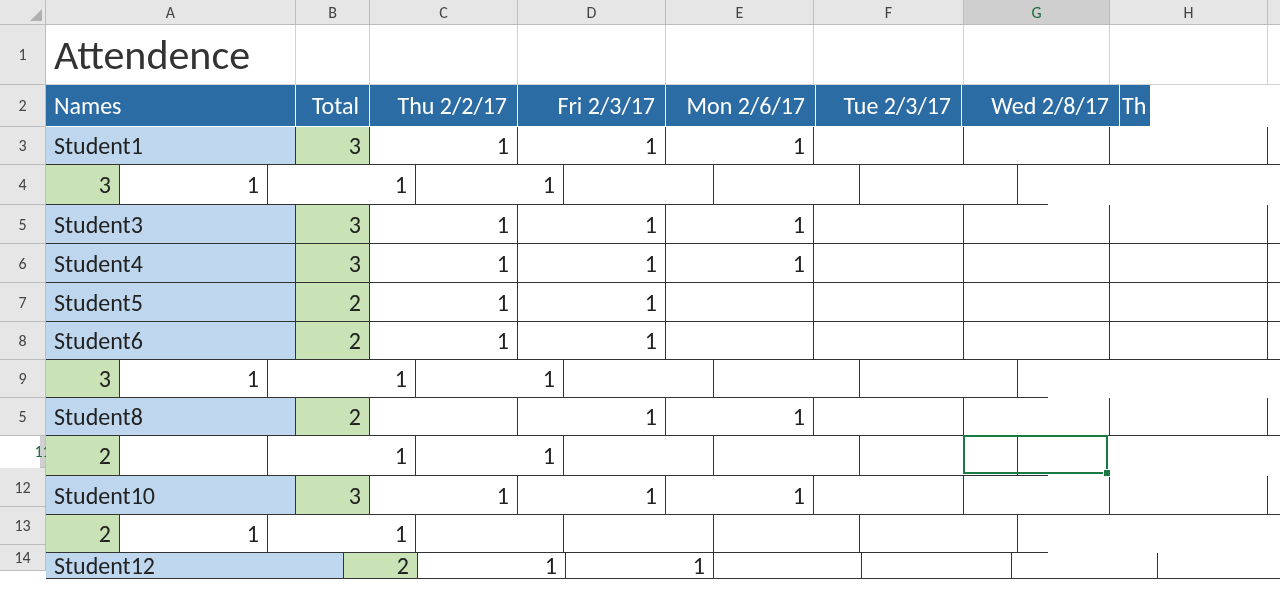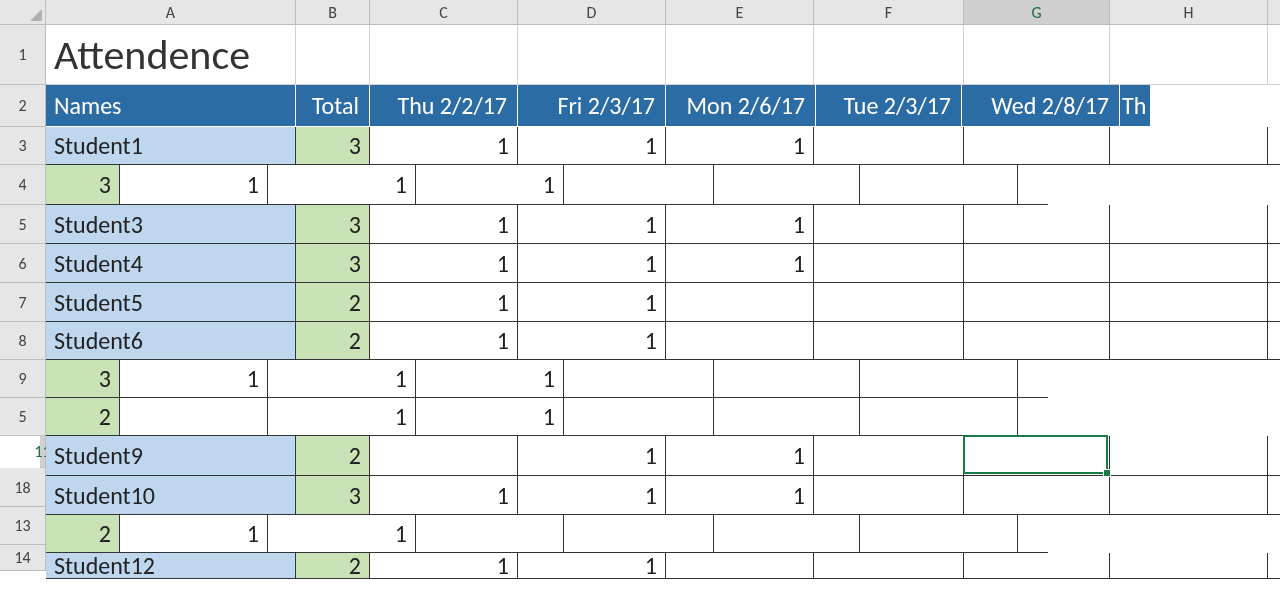--- a/index.html
+++ b/index.html
@@ -148,21 +148,21 @@
       <div class="row-header" style="height: 42px;">2</div>
       <div class="row-header" style="height: 38px;">3</div>
       <div class="row-header" style="height: 40px;">4</div>
       <div class="row-header" style="height: 39px;">5</div>
       <div class="row-header" style="height: 39px;">6</div>
       <div class="row-header" style="height: 39px;">7</div>
       <div class="row-header" style="height: 38px;">8</div>
       <div class="row-header" style="height: 38px;">9</div>
       <div class="row-header" style="height: 38px;">5</div>
       <div class="row-header active" style="height: 32px; margin-left: 40px;">11</div>
-      <div class="row-header" style="height: 39px;">18</div>
+      <div class="row-header" style="height: 39px;">12</div>
       <div class="row-header" style="height: 38px;">13</div>
       <div class="row-header" style="height: 26px;">14</div>
     </div>
   <div class="grid" id="grid">
       <div class="row row1">
         <div class="cell title-cell" style="width: 250px; height: 60px;">Attendence</div>
         <div class="cell plain" style="width: 74px; height: 60px;"></div>
         <div class="cell plain" style="width: 148px; height: 60px;"></div>
         <div class="cell plain" style="width: 148px; height: 60px;"></div>
         <div class="cell plain" style="width: 148px; height: 60px;"></div>
@@ -250,31 +250,31 @@
         <div class="cell total-col" style="width: 74px; height: 38px;">3</div>
         <div class="cell data-col" style="width: 148px; height: 38px;">1</div>
         <div class="cell data-col" style="width: 148px; height: 38px;">1</div>
         <div class="cell data-col" style="width: 148px; height: 38px;">1</div>
         <div class="cell data-col" style="width: 150px; height: 38px;"></div>
         <div class="cell data-col" style="width: 146px; height: 38px;"></div>
         <div class="cell data-col" style="width: 158px; height: 38px;"></div>
         <div class="cell data-col last-partial" style="width: 30px; height: 38px; border-right: none;"></div>
       </div>
       <div class="row">
+        <div class="cell name-col" style="width: 250px; height: 38px;">Student8</div>
         <div class="cell total-col" style="width: 74px; height: 38px;">2</div>
         <div class="cell data-col" style="width: 148px; height: 38px;"></div>
         <div class="cell data-col" style="width: 148px; height: 38px;">1</div>
         <div class="cell data-col" style="width: 148px; height: 38px;">1</div>
         <div class="cell data-col" style="width: 150px; height: 38px;"></div>
         <div class="cell data-col" style="width: 146px; height: 38px;"></div>
         <div class="cell data-col" style="width: 158px; height: 38px;"></div>
         <div class="cell data-col last-partial" style="width: 30px; height: 38px; border-right: none;"></div>
       </div>
       <div class="row">
-        <div class="cell name-col" style="width: 250px; height: 40px;">Student9</div>
         <div class="cell total-col" style="width: 74px; height: 40px;">2</div>
         <div class="cell data-col" style="width: 148px; height: 40px;"></div>
         <div class="cell data-col" style="width: 148px; height: 40px;">1</div>
         <div class="cell data-col" style="width: 148px; height: 40px;">1</div>
         <div class="cell data-col" style="width: 150px; height: 40px;"></div>
         <div class="cell data-col" style="width: 146px; height: 40px;"></div>
         <div class="cell data-col" style="width: 158px; height: 40px;"></div>
         <div class="cell data-col last-partial" style="width: 30px; height: 40px; border-right: none;"></div>
       </div>
       <div class="row">
@@ -292,21 +292,21 @@
         <div class="cell total-col" style="width: 74px; height: 38px;">2</div>
         <div class="cell data-col" style="width: 148px; height: 38px;">1</div>
         <div class="cell data-col" style="width: 148px; height: 38px;">1</div>
         <div class="cell data-col" style="width: 148px; height: 38px;"></div>
         <div class="cell data-col" style="width: 150px; height: 38px;"></div>
         <div class="cell data-col" style="width: 146px; height: 38px;"></div>
         <div class="cell data-col" style="width: 158px; height: 38px;"></div>
         <div class="cell data-col last-partial" style="width: 30px; height: 38px; border-right: none;"></div>
       </div>
       <div class="row">
-        <div class="cell name-col" style="width: 250px; height: 26px;">Student12</div>
+        <div class="cell name-col" style="width: 298px; height: 26px;">Student12</div>
         <div class="cell total-col" style="width: 74px; height: 26px;">2</div>
         <div class="cell data-col" style="width: 148px; height: 26px;">1</div>
         <div class="cell data-col" style="width: 148px; height: 26px;">1</div>
         <div class="cell data-col" style="width: 148px; height: 26px;"></div>
         <div class="cell data-col" style="width: 150px; height: 26px;"></div>
         <div class="cell data-col" style="width: 146px; height: 26px;"></div>
         <div class="cell data-col" style="width: 158px; height: 26px;"></div>
         <div class="cell data-col last-partial" style="width: 30px; height: 26px; border-right: none;"></div>
       </div>
     </div>

